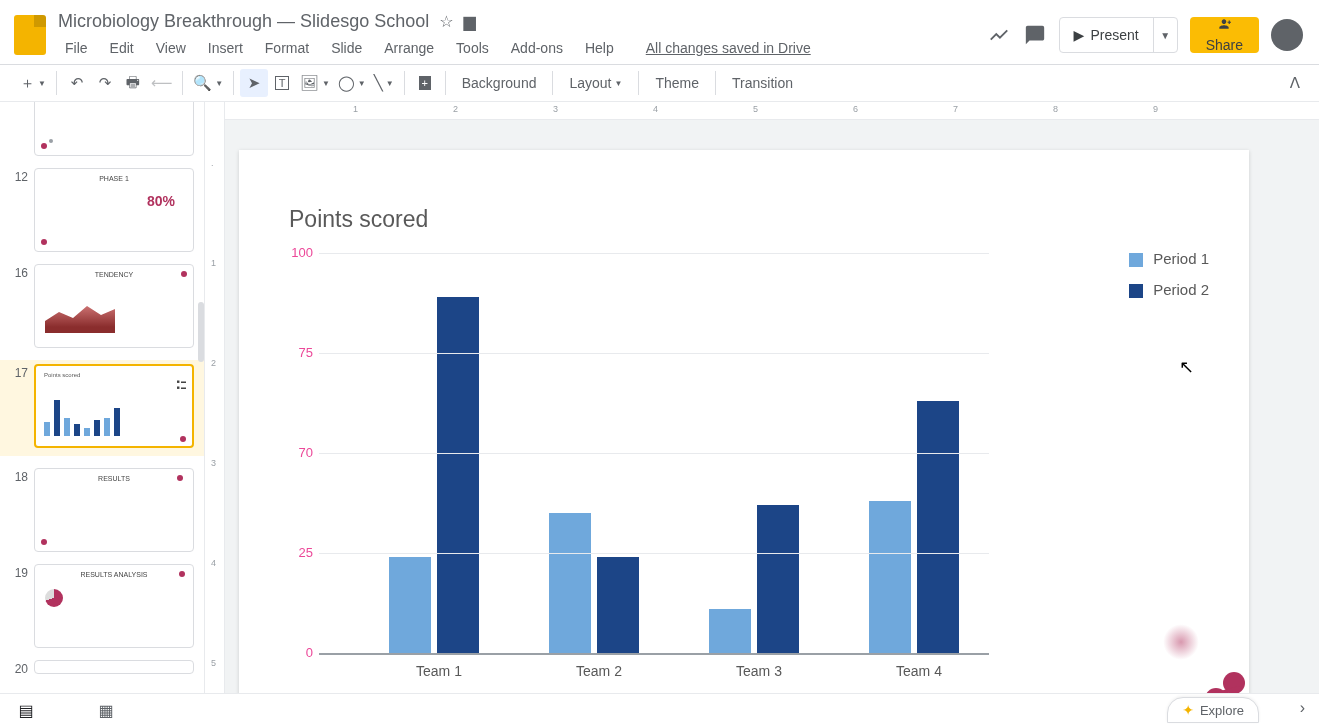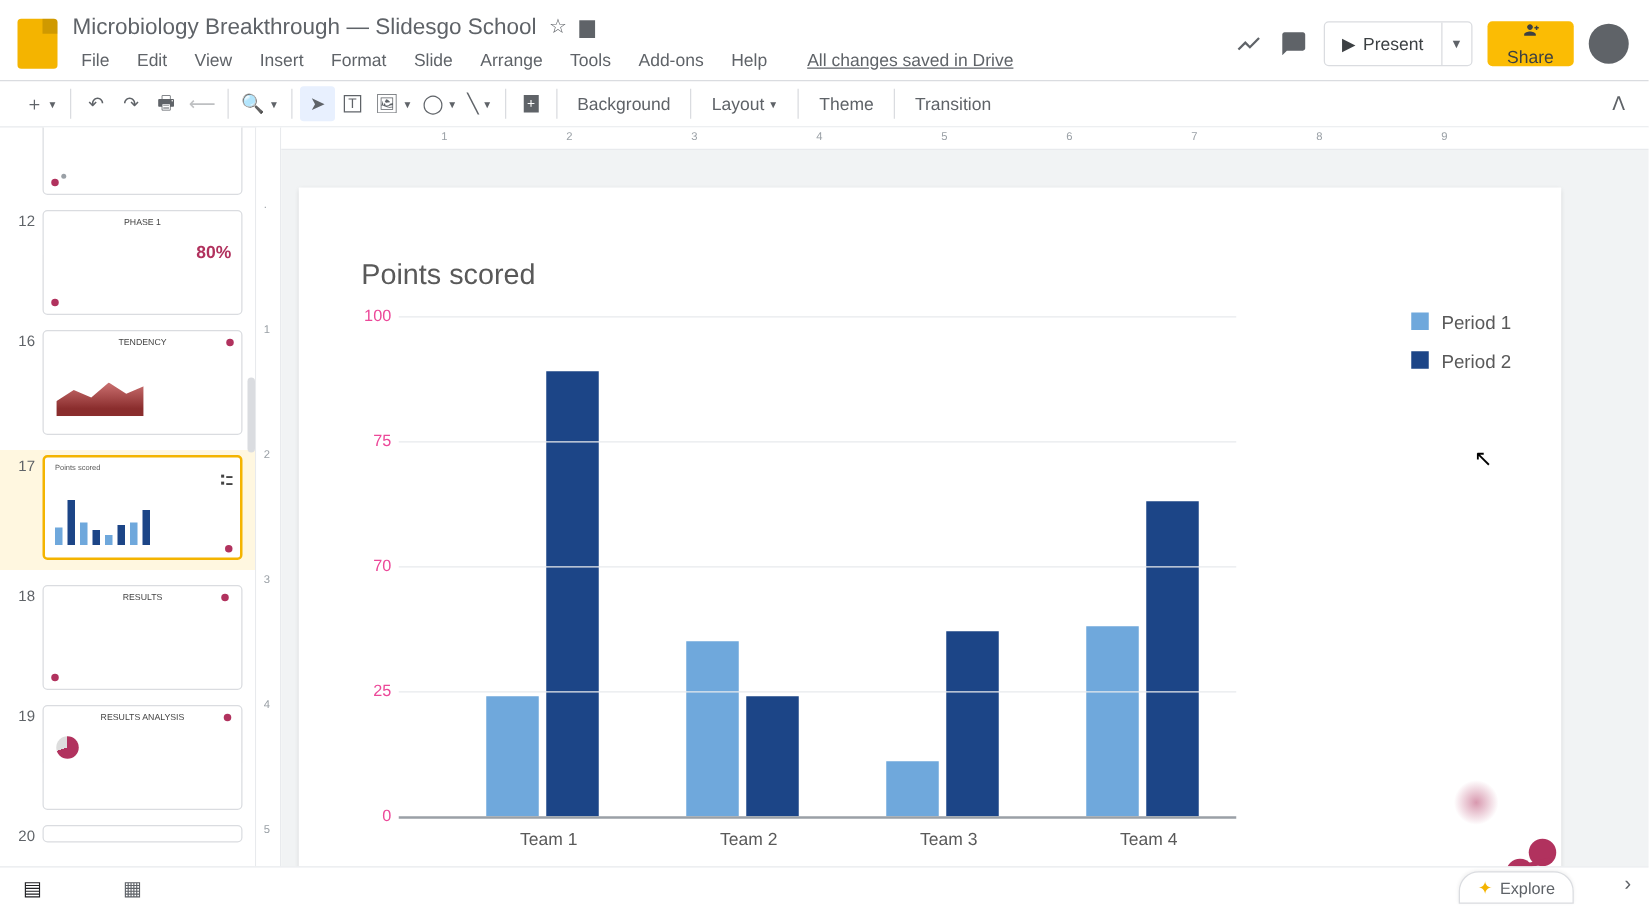--- a/index.html
+++ b/index.html
@@ -47,21 +47,21 @@
   .ruler-wrap { flex:1; display:flex; }
   .vruler { width:20px; background:#fff; border-right:1px solid #e8eaed; position:relative; }
   .vruler .tick { position:absolute; left:6px; font-size:9px; color:#9aa0a6; transform:translate(0,-4px);}
   .canvas-col { flex:1; display:flex; flex-direction:column; }
   .hruler { height:18px; border-bottom:1px solid #e8eaed; position:relative; background:#fff;}
   .hruler .tick { position:absolute; top:2px; font-size:9px; color:#9aa0a6; transform:translate(-2px,0);}
   .canvas-area { flex:1; background:#f1f3f4; padding:30px 14px 14px 14px; overflow:hidden; position:relative;}
   .slide { background:#fff; width:1010px; height:570px; box-shadow:0 1px 4px rgba(0,0,0,0.15); position:relative; padding:56px 40px 40px 50px;}
   .chart-title { font-size:23px; color:#595959; font-weight:400; margin-bottom:20px;}
   .legend { position:absolute; right:40px; top:100px; font-size:15px; color:#595959;}
-  .legend-item { display:flex; align-items:flex-start; gap:10px; margin-bottom:14px;}
+  .legend-item { display:flex; align-items:flex-end; gap:10px; margin-bottom:14px;}
   .swatch { width:14px; height:14px; }
   .sp1 { background:#6fa8dc; }
   .sp2 { background:#1c4587; }
   .plot { position:relative; width:700px; height:400px; margin-left:0;}
   .axis-label { position:absolute; font-size:13px; color:#ec4899; }
   .gridline { position:absolute; left:30px; right:0; height:1px; background:#e8eaed; }
   .baseline { position:absolute; left:30px; right:0; height:2px; background:#9aa0a6; }
   .bars { position:absolute; left:30px; right:0; bottom:0; top:0; }
   .group { position:absolute; bottom:0; width:160px; }
   .bar { position:absolute; bottom:0; width:42px; }
@@ -86,21 +86,21 @@
   .explore { position:absolute; right:60px; bottom:4px; background:#fff; border:1px solid #dadce0; border-radius:16px 16px 0 0; padding:4px 14px; display:flex; align-items:center; gap:6px; font-size:13px; color:#5f6368; cursor:pointer; box-shadow:0 -1px 3px rgba(0,0,0,0.06);}
   .explore .star{ color:#f4b400; font-size:14px;}
 
   .cursor { position:absolute; pointer-events:none; font-size:18px; color:#000;}
 
   
   .tm-bars{ position:absolute; bottom:10px; left:8px; display:flex; gap:4px; align-items:flex-end; height:40px;}
   .tm-bars span{ width:6px; background:#6fa8dc;}
   .tm-bars span:nth-child(even){ background:#1c4587;}
   .tm-legend{ position:absolute; right:6px; top:12px; font-size:5px; color:#444;}
-  .tm-pct{ position:absolute; right:8px; top:24px; color:#b1325e; font-size:14px; font-weight:bold;}
+  .tm-pct{ position:absolute; right:18px; top:24px; color:#b1325e; font-size:14px; font-weight:bold;}
   .tm-area{ position:absolute; bottom:14px; left:10px; width:70px; height:30px; background:linear-gradient(180deg,#d47a7a 0%,#8a2d2d 80%); clip-path:polygon(0 60%,20% 30%,40% 50%,60% 10%,80% 40%,100% 20%,100% 100%,0 100%);}
   .tm-dots{ position:absolute; width:6px; height:6px; background:#b1325e; border-radius:50%;}
 </style>
 </head>
 <body>
 
 <div class="header">
   <div class="logo-box">
       <div class="logo"></div>
     </div>

